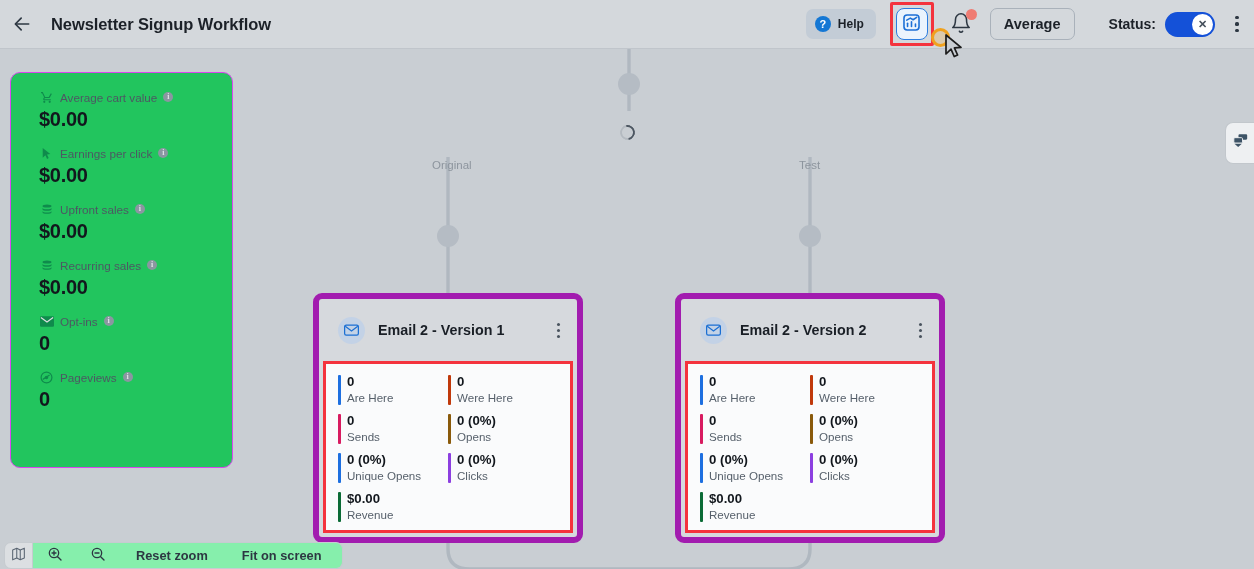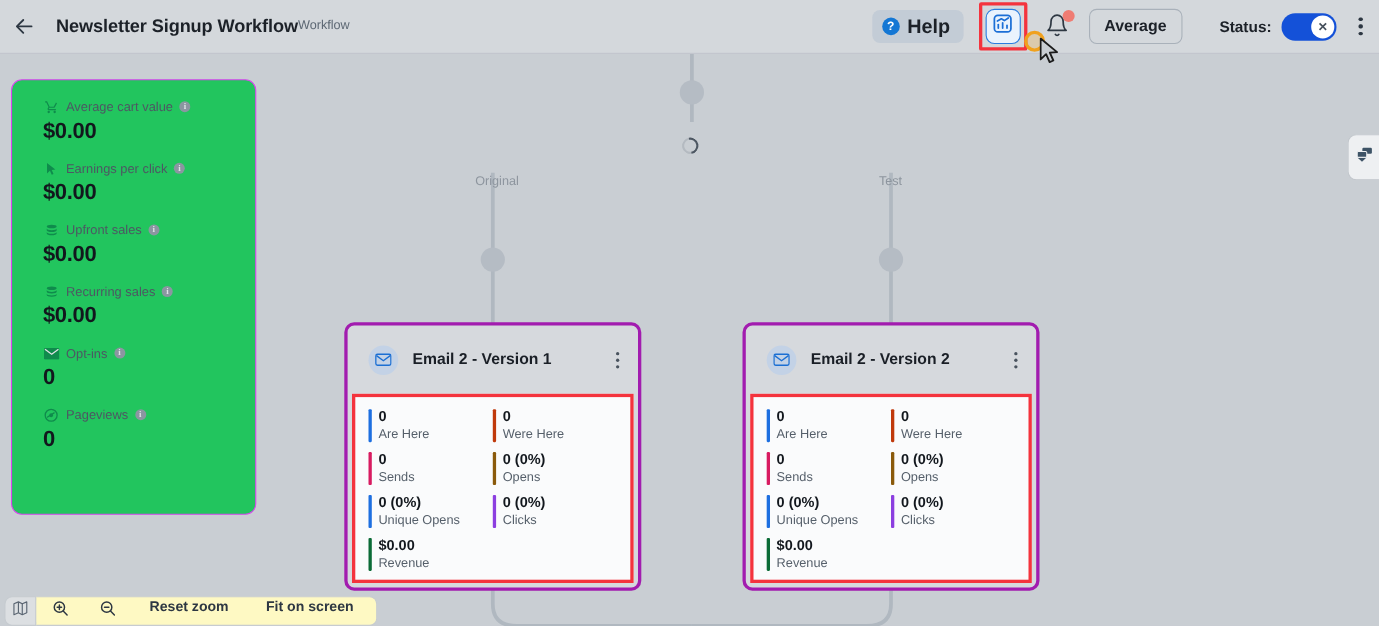--- a/index.html
+++ b/index.html
@@ -38,21 +38,21 @@
   .help-btn {
     display: flex; align-items: center; gap: 7px;
     background: #c3ccd6; border-radius: 7px;
     height: 30px; padding: 0 12px 0 9px; cursor: pointer;
   }
   .help-q {
     width: 16px; height: 16px; border-radius: 50%;
     background: #1477d4; color: #fff; font-size: 11px; font-weight: bold;
     display: flex; align-items: center; justify-content: center;
   }
-  .help-label { font-size: 18px; font-weight: bold; color: #1c2128; }
+  .help-label { font-size: 12px; font-weight: bold; color: #1c2128; }
 
   .analytics-wrap { position: relative; margin-left: 14px; width: 44px; height: 44px; }
   .analytics-highlight {
     position: absolute; left: 0; top: 0; width: 44px; height: 44px;
     border: 3px solid #f4333d; border-radius: 2px; pointer-events: none;
   }
   .analytics-btn {
     position: absolute; left: 6px; top: 6px;
     width: 32px; height: 32px; border-radius: 8px;
     background: #eaf3fd; border: 1.4px solid #2b7de0;
@@ -124,21 +124,21 @@
     position: absolute; left: 620px; top: 76px;
     width: 15px; height: 15px; border-radius: 50%;
     border: 2.2px solid rgba(90,100,112,0.18);
     border-top-color: #4d5762; border-right-color: #4d5762;
     transform: rotate(35deg);
   }
 
   
   .email-card {
     position: absolute; width: 270px;
-    background: #d6d9dd; border: 3px solid #a21caf; border-radius: 9px;
+    background: #d6d9dd; border: 6px solid #a21caf; border-radius: 9px;
     overflow: hidden;
   }
   .card-head { height: 62px; display: flex; align-items: center; padding: 0 10px 0 19px; }
   .mail-badge {
     width: 27px; height: 27px; border-radius: 50%; background: #c3d2e6;
     display: flex; align-items: center; justify-content: center; flex: none;
   }
   .card-title { margin-left: 13px; font-size: 14.3px; font-weight: bold; color: #1a1f26; }
   .card-kebab { margin-left: auto; width: 18px; height: 22px; display: flex;
                 flex-direction: column; align-items: center; justify-content: center;
@@ -170,23 +170,23 @@
   .bottom-bar {
     position: absolute; left: 4px; bottom: 0px; height: 27px;
     display: flex; align-items: stretch;
   }
   .minimap-btn {
     width: 29px; background: #dcdfe2; border: 1px solid #c6cbd0;
     border-radius: 7px 0 0 7px; display: flex; align-items: center; justify-content: center;
     cursor: pointer;
   }
   .zoom-group {
-    background: #fef9c3; border: 1px solid #c6cbd0; border-left: none;
+    background: #86efac; border: 1px solid #c6cbd0; border-left: none;
     border-radius: 0 7px 7px 0;
-    display: flex; gap: 16px; padding: 0 12px 0 8px;
+    display: flex; align-items: center; gap: 16px; padding: 0 12px 0 8px;
   }
   .zoom-ic { width: 27px; display: flex; align-items: center; justify-content: center; cursor: pointer; }
   .zoom-txt { font-size: 12.8px; font-weight: bold; color: #2d3742; padding: 0 9px; cursor: pointer; }
 
   
   .click-ripple {
     position: absolute; left: 931px; top: 28px; width: 19px; height: 19px;
     border-radius: 50%; border: 3.5px solid #f0a11e; background: rgba(240,161,30,0.25);
   }
   .cursor { position: absolute; left: 945px; top: 34px; }
@@ -200,21 +200,20 @@
     <div class="back-btn">
       <span>
         <svg width="20" height="20" viewBox="0 0 24 24" fill="none" stroke="#2d3742" stroke-width="2" stroke-linecap="round" stroke-linejoin="round">
           <line x1="20" y1="12" x2="5" y2="12"></line>
             <polyline points="11 19 4 12 11 5"></polyline>
         </svg>
       </span>
     </div>
     <div class="title-block">
       <div class="title-main">Newsletter Signup Workflow</div>
-      <div class="title-sub">Workflow</div>
     </div>
 
     <div class="header-right">
       <div class="help-btn">
         <span class="help-q">?</span>
         <span class="help-label">Help</span>
       </div>
 
       <div class="analytics-wrap">
         <div class="analytics-btn">

